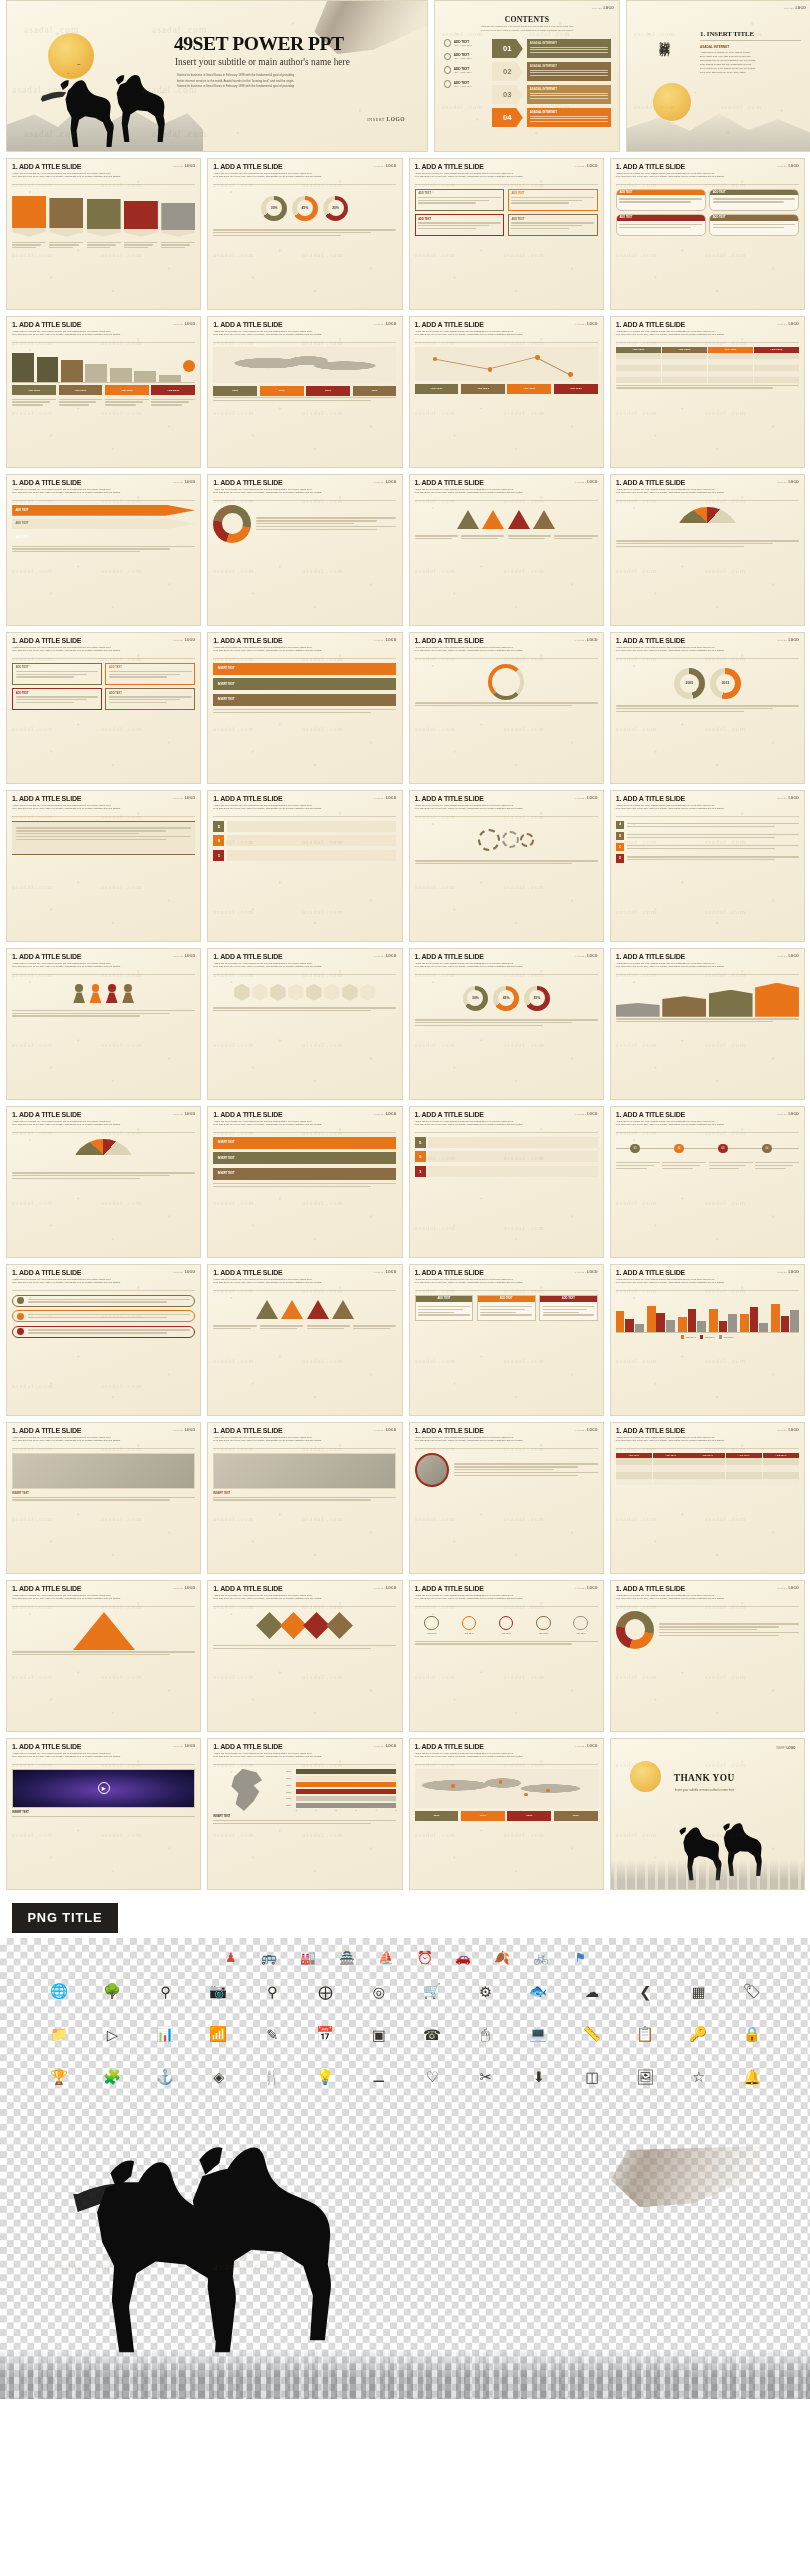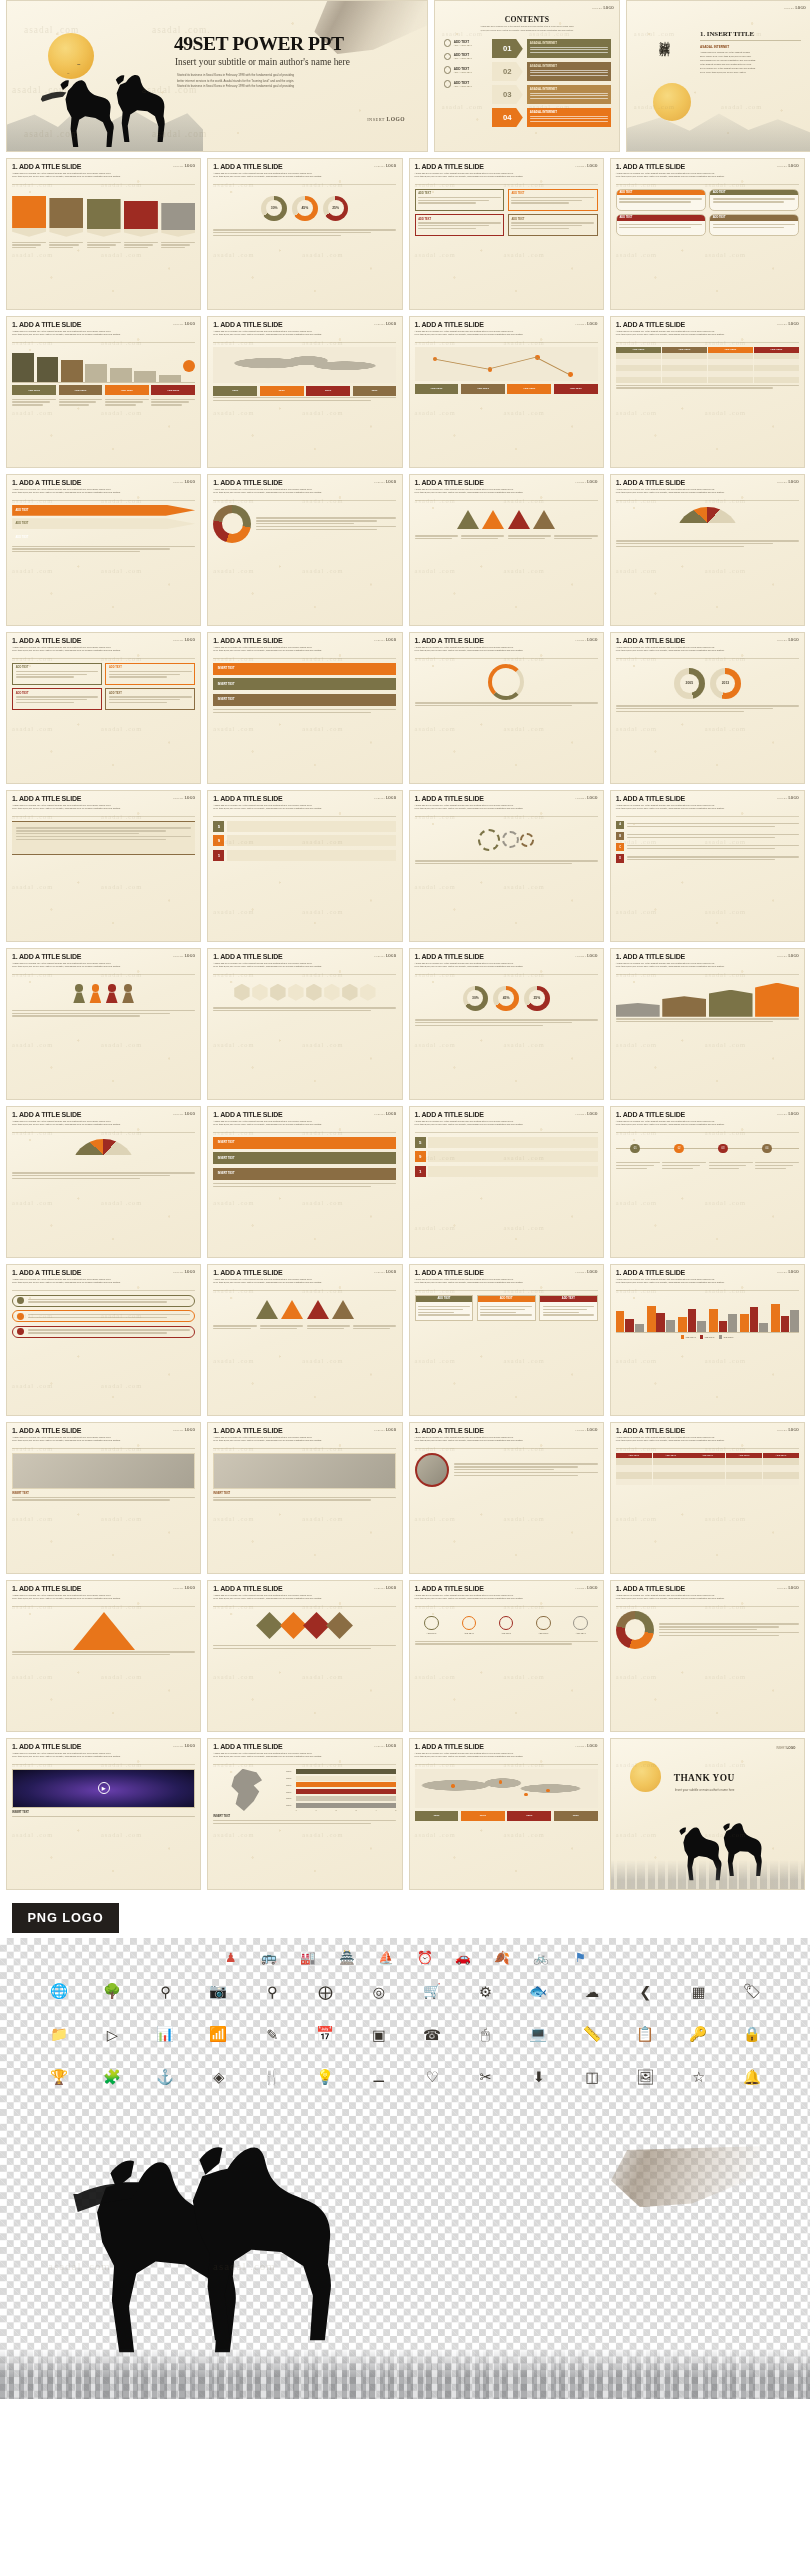--- a/index.html
+++ b/index.html
@@ -1844,21 +1844,21 @@
         <div class="wm" style="left:5.1px;top:22px;">asadal .com</div>
           <div class="wm" style="left:94px;top:22px;">asadal .com</div>
           <div class="wm" style="left:5.1px;top:92px;">asadal .com</div>
           <div class="wm" style="left:94px;top:92px;">asadal .com</div>
         </div>
       </div>
     </div>
 
   <div id="pngband">
     <div style="padding:6.8px 0 0 12px;">
-      <span class="png-label">PNG LOGO</span>
+      <span class="png-label">PNG TITLE</span>
     </div>
 
     <div class="checker" style="position:relative;height:179px;margin-top:5.1px;">
       <div class="icon-grid" style="grid-template-columns:repeat(10,1fr);padding:6.8px 213px 0 213px;">
         <div class="ic color" style="color:#d24a3d">♟</div>
         <div class="ic color" style="color:#3f7fc1">🚌</div>
         <div class="ic color" style="color:#7a7a7a">🏭</div>
         <div class="ic color" style="color:#e08a2e">🏯</div>
         <div class="ic color" style="color:#3b9ad4">⛵</div>
         <div class="ic color" style="color:#2f6fae">⏰</div>

